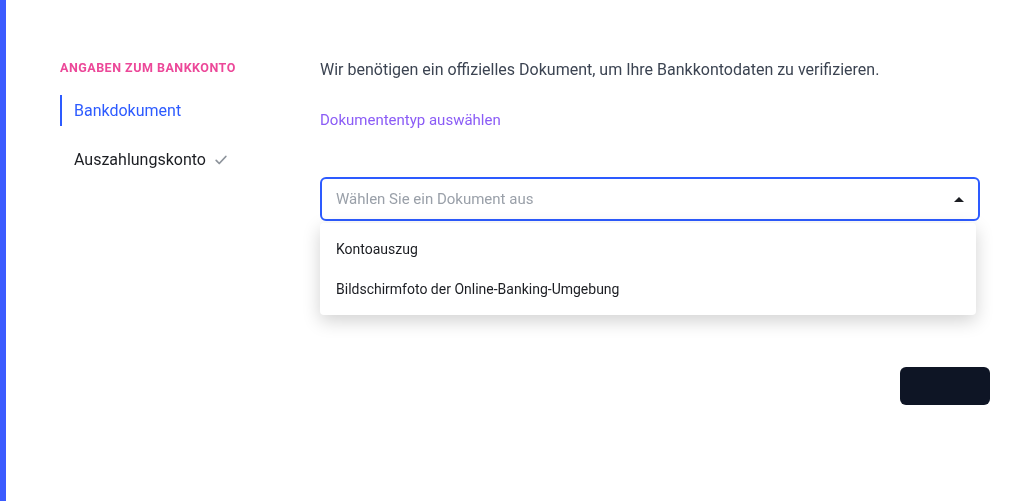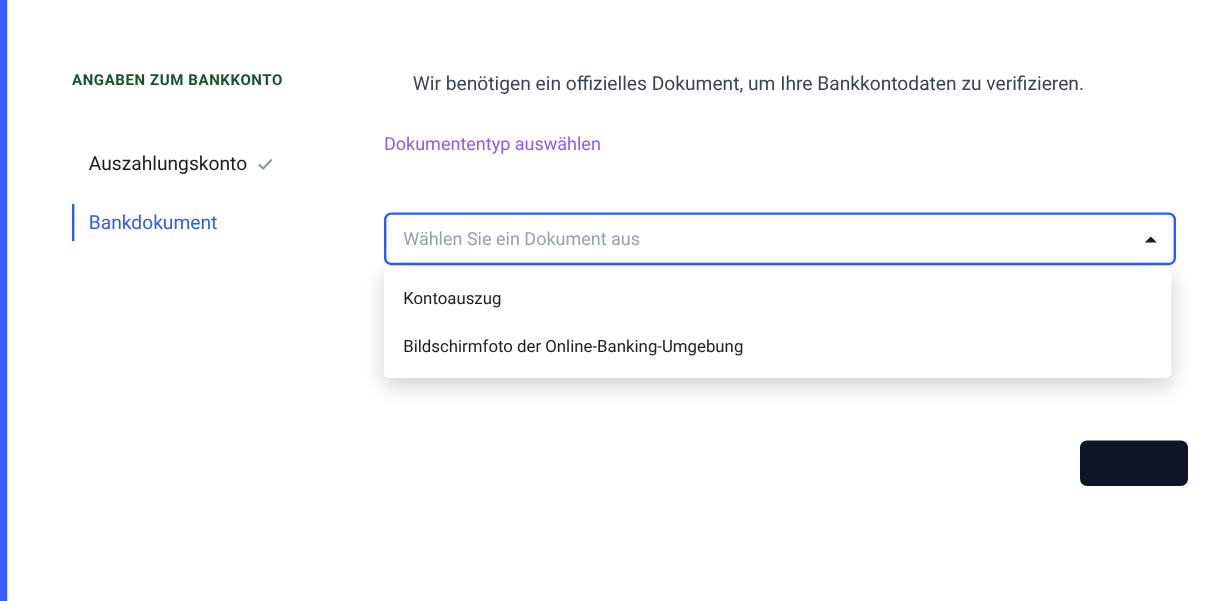--- a/index.html
+++ b/index.html
@@ -23,22 +23,22 @@
       gap: 40px;
     }
     .sidebar {
       width: 220px;
       flex-shrink: 0;
     }
     .sidebar-header {
       font-size: 12.5px;
       font-weight: 700;
       letter-spacing: 0.04em;
-      color: #14532d;
-      margin-bottom: 44px;
+      color: #ec4899;
+      margin-bottom: 18px;
     }
     .nav-list { display: flex; flex-direction: column; }
     .nav-item {
       position: relative;
       font-size: 16px;
       color: #1b1d22;
       padding: 8px 0 8px 14px;
       margin-bottom: 14px;
       cursor: pointer;
       display: flex;
@@ -59,21 +59,20 @@
     .main-title {
       font-size: 27px;
       font-weight: 700;
       color: #0e1525;
       margin-bottom: 10px;
     }
     .main-subtitle {
       font-size: 16px;
       color: #3c4452;
       margin-bottom: 32px;
-      margin-left: 24px;
     }
     .field-label {
       font-size: 15px;
       color: #8b5cf6;
       margin-bottom: 8px;
     }
     .select-wrap { position: relative; width: 100%; max-width: 660px; }
     .select-box {
       width: 100%;
       height: 44px;
@@ -122,28 +121,28 @@
   </style>
 </head>
 <body>
 
 <div class="left-accent"></div>
 
 <div class="page">
   <aside class="sidebar">
     <div class="sidebar-header">ANGABEN ZUM BANKKONTO</div>
     <div class="nav-list">
+      <div class="nav-item active">
+        <span>Bankdokument</span>
+      </div>
       <div class="nav-item">
         <span>Auszahlungskonto</span>
         <svg class="check-icon" viewBox="0 0 16 16">
             <polyline points="2.5 8.5 6 12 13.5 4"></polyline>
           </svg>
-      </div>
-      <div class="nav-item active">
-        <span>Bankdokument</span>
       </div>
     </div>
   </aside>
 
   <main class="main">
     <p class="main-subtitle">Wir benötigen ein offizielles Dokument, um Ihre Bankkontodaten zu verifizieren.</p>
 
     <div class="field-label">Dokumententyp auswählen</div>
     <div class="select-wrap">
       <div class="select-box">

